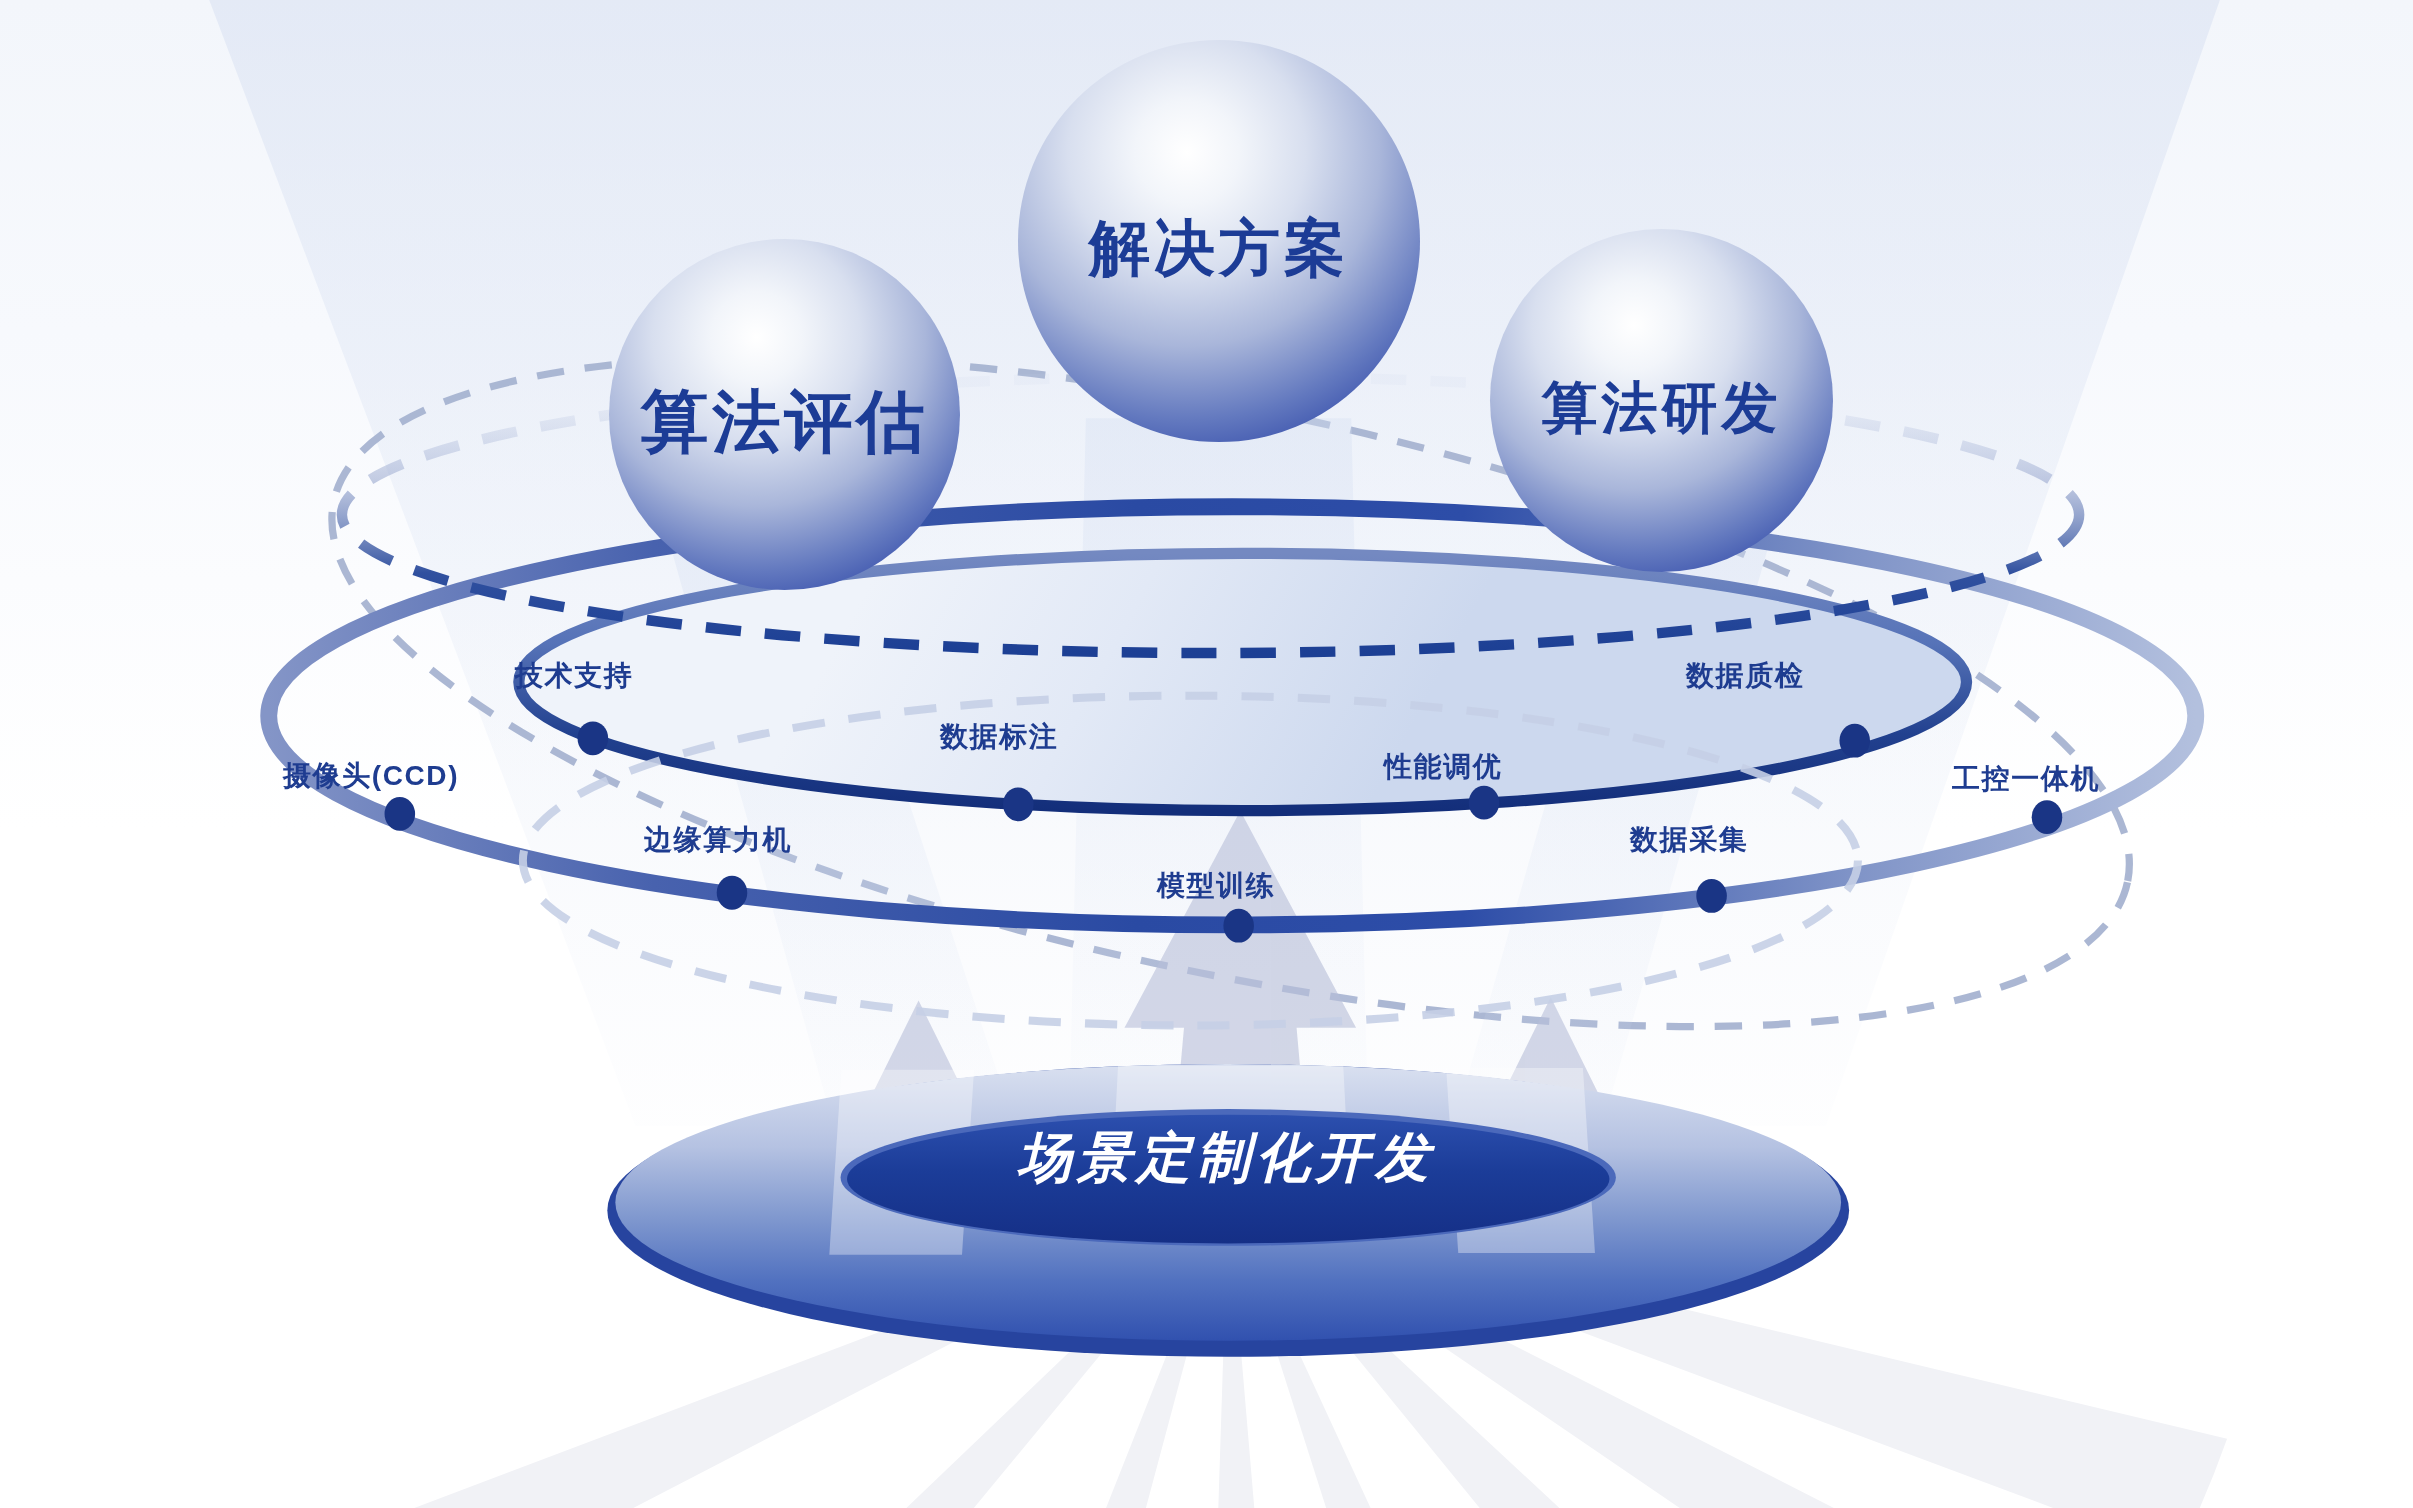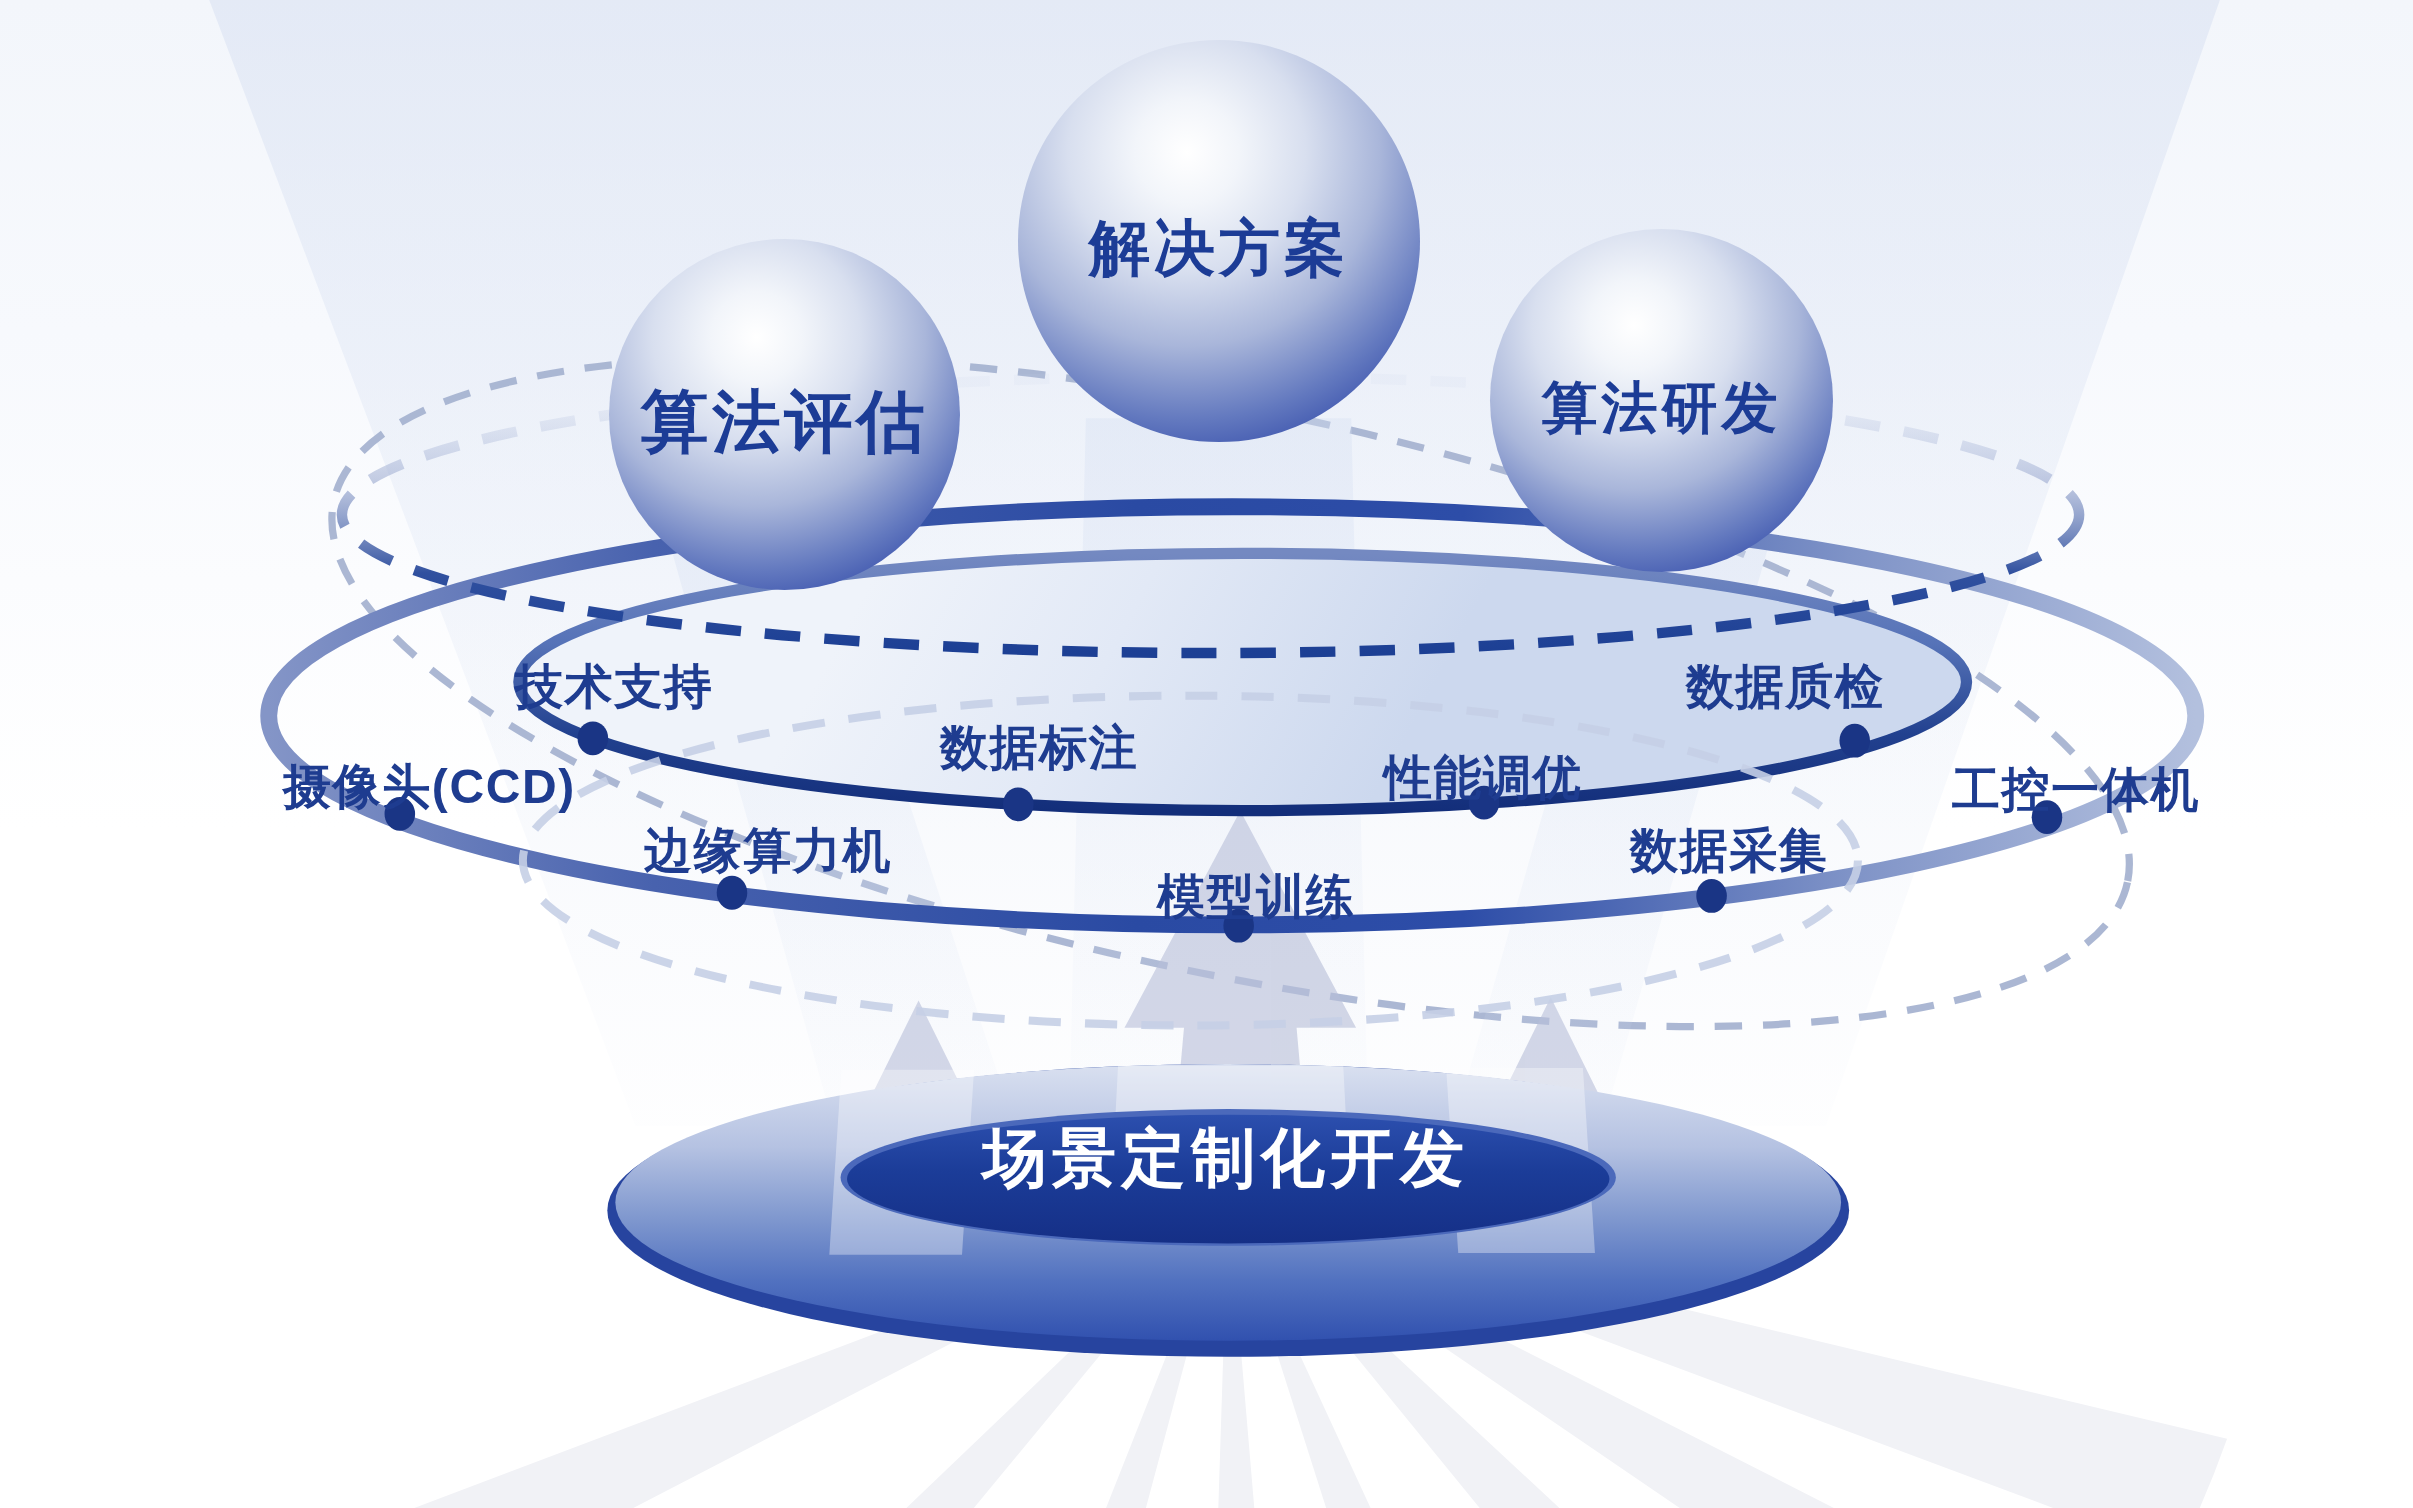--- a/index.html
+++ b/index.html
@@ -13,26 +13,26 @@
     position:absolute;border-radius:50%;
     background:radial-gradient(circle at 42% 28%,
       #ffffff 0%,#f2f5fa 14%,#d8dfef 32%,#a9b6da 52%,#6379bf 72%,#3149a8 88%,#24399b 100%);
     display:flex;align-items:center;justify-content:center;
   }
   .sphere-label{
     color:#1c3c96;font-weight:700;letter-spacing:4px;white-space:nowrap;
     transform:translateY(8px);
   }
   .orbit-label{
-    position:absolute;color:#1e3c90;font-size:48px;font-weight:600;
+    position:absolute;color:#1e3c90;font-size:28px;font-weight:600;
     letter-spacing:1.6px;white-space:nowrap;line-height:1.1;
   }
   .base-label{
-    position:absolute;color:#ffffff;font-size:64px;font-weight:700;
-    letter-spacing:5.6px;white-space:nowrap;transform:translate(-50%,-50%);
+    position:absolute;color:#ffffff;font-size:54px;font-weight:700;
+    letter-spacing:5.6px;white-space:nowrap;transform:translate(-50%,-50%);font-style:italic;
   }
 </style>
 </head>
 <body>
 
 <div id="canvas">
 
   <svg id="scene" viewBox="0 0 3000 1875">
     <defs>
       <linearGradient id="funnelGrad" x1="0" y1="0" x2="0" y2="1">

